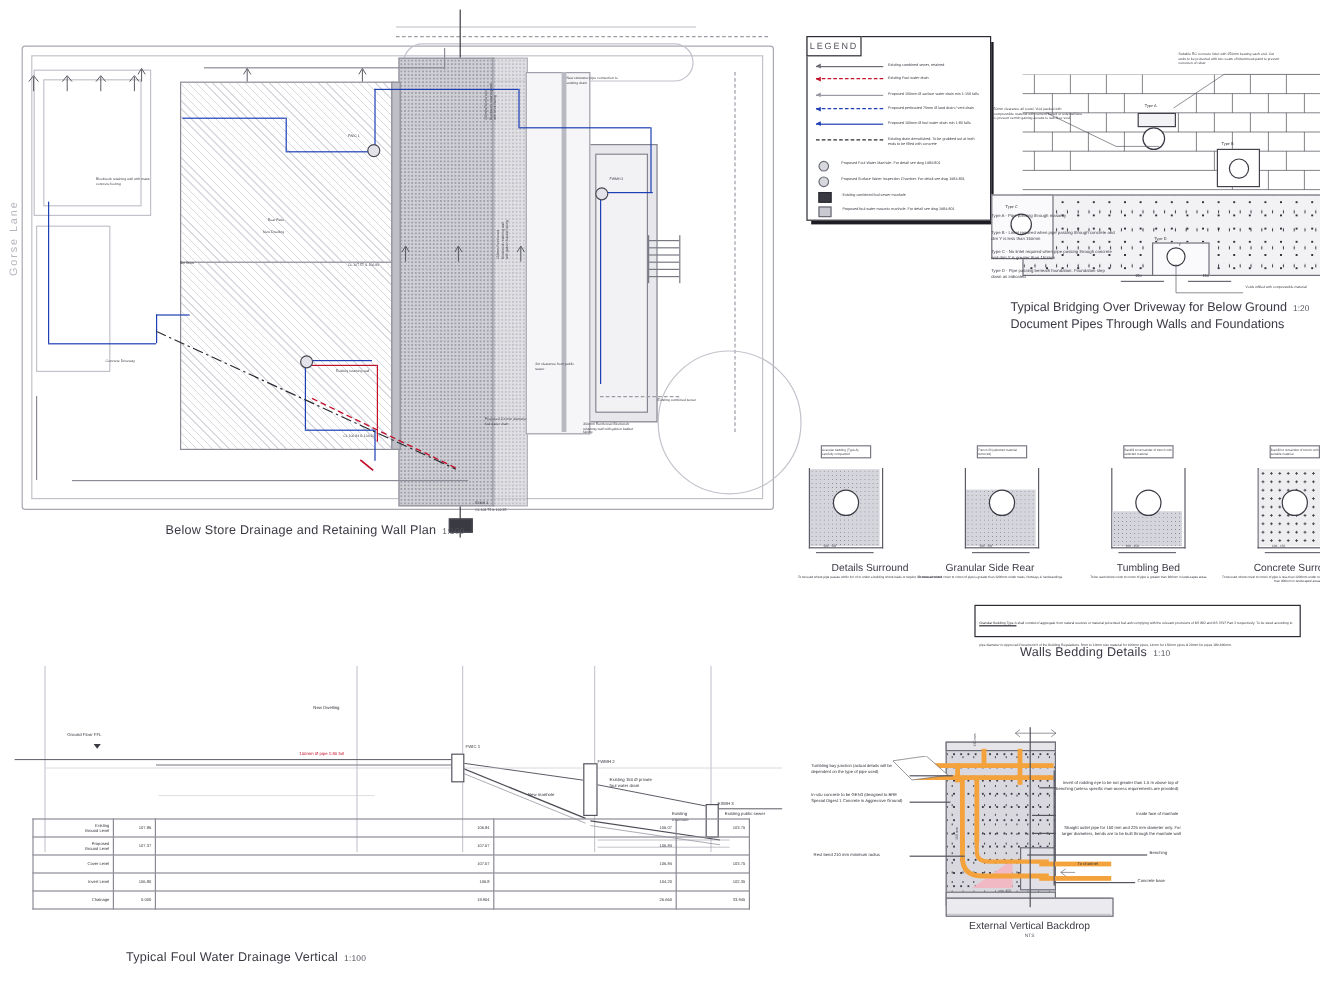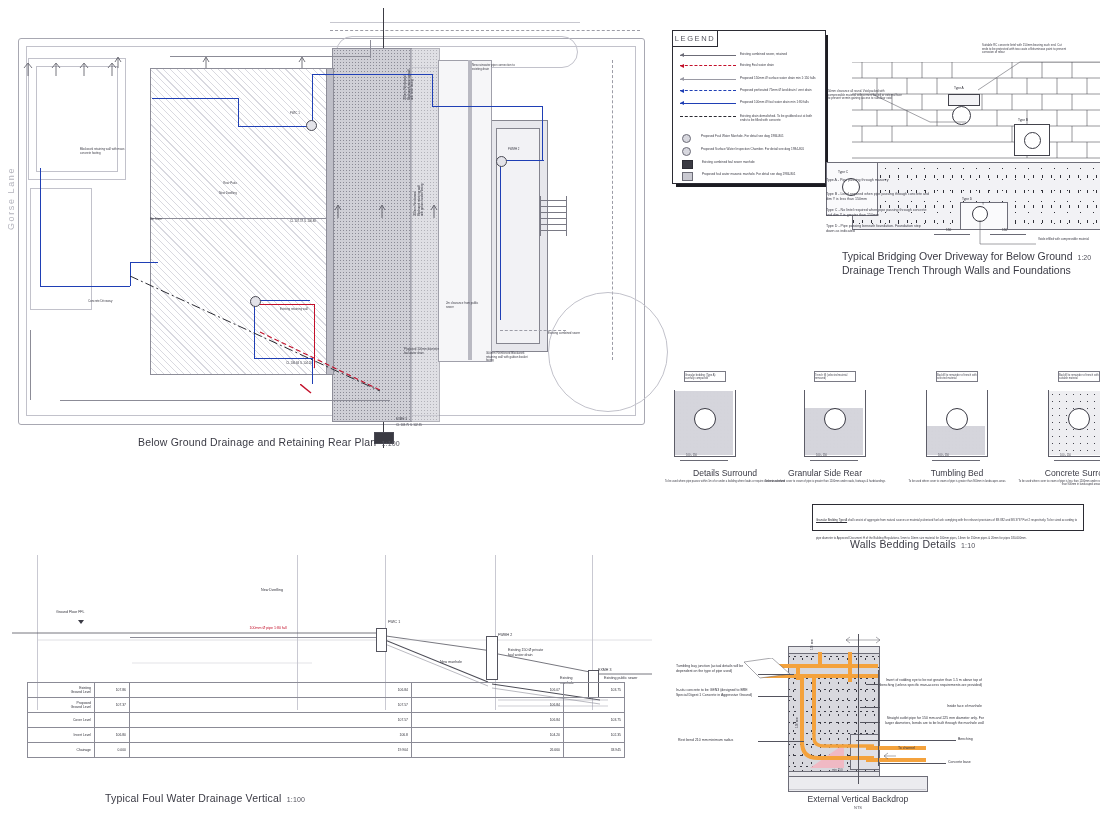--- a/index.html
+++ b/index.html
@@ -94,21 +94,21 @@
 
   
   #dtable{position:absolute;left:27px;top:682px;width:598px;}
   table{border-collapse:collapse;width:100%;}
   td{border:.6px solid #8b8b96;font-size:3.4px;color:#33333c;height:14px;padding:0 3px;}
   td.rl{width:60px;text-align:right;line-height:4.4px;}
   td.v{text-align:right;}
   .c1{width:28px;} .c2{width:275px;} .c3{width:145px;}
 
   
-  #backdrop{left:660px;top:616px;width:440px;height:205px;}
+  #backdrop{left:660px;top:588px;width:440px;height:205px;}
   .bd-conc{position:absolute;background:#d8d8de;
       background-image:radial-gradient(#3a3a44 .75px,transparent .85px),radial-gradient(#3a3a44 .55px,transparent .65px);
       background-size:9px 8px,6px 11px;background-position:0 0,3px 4px;border:.6px solid #6d6d78;}
   .bd-pipe{position:absolute;background:#f4a23c;}
   .bd-pink{position:absolute;background:#f0b9c4;}
   .bdlab{position:absolute;font-size:3.5px;line-height:4.5px;color:#33333c;}
   .leader{position:absolute;height:.5px;background:#54545e;}
   .leaderv{position:absolute;width:.5px;background:#54545e;}
 </style>
 </head>
@@ -241,21 +241,21 @@
     <div class="abs mini" style="left:508px;top:148px;">FWMH 2</div>
     <div class="abs mini" style="left:396px;top:418px;">EXMH 3</div>
     <div class="abs mini" style="left:396px;top:424px;width:40px;">CL 103.75 IL 102.35</div>
     <div class="abs mini" style="left:290px;top:220px;width:40px;">CL 107.57 IL 106.80</div>
     <div class="abs mini" style="left:286px;top:362px;width:40px;">CL 106.84 IL 104.20</div>
 
     <div class="abs" style="left:6px;top:230px;transform:rotate(-90deg);transform-origin:left top;
          font-size:9px;color:#b4b4bd;letter-spacing:1.6px;white-space:nowrap;">Gorse Lane</div>
 
     <div class="abs ttl" style="left:138px;top:436px;">
-      <span>Below Ground Drainage and Retaining Rear Plan</span><span class="sc">1:100</span>
+      <span>Below Store Drainage and Retaining Wall Plan</span><span class="sc">1:100</span>
     </div>
   </div>
 
   <div id="legend" class="abs">
     <div class="lg-shadow"></div>
     <div class="lg-body"></div>
     <div class="lg-tab">LEGEND</div>
 
     <div class="lg-row" style="left:8px;top:22px;width:138px;">
       <span class="lg-sym">
@@ -421,21 +421,21 @@
     </div>
     <div class="abs mini" style="left:208px;top:202px;width:56px;">Voids infilled with compressible material</div>
 
     <div class="abs mini2" style="left:-4px;top:142px;width:104px;">Type A - Pipe passing through masonry</div>
     <div class="abs mini2" style="left:-4px;top:156px;width:104px;">Type B - Lintel required when pipe passing through concrete and dim Y is less than 150mm</div>
     <div class="abs mini2" style="left:-4px;top:172px;width:104px;">Type C - No lintel required when pipe passing through concrete and dim Y is greater than 150mm</div>
     <div class="abs mini2" style="left:-4px;top:188px;width:104px;">Type D - Pipe passing beneath foundation. Foundation step down as indicated</div>
 
     <div class="abs ttl2" style="left:12px;top:214px;">
       <span>Typical Bridging Over Driveway for Below Ground</span><span class="sc" style="font-size:7px;color:#52525c;margin-left:5px;">1:20</span><br>
-      <span>Drainage Trench Through Walls and Foundations</span>
+      <span>Document Pipes Through Walls and Foundations</span>
     </div>
   </div>
 
   <div id="bedding" class="abs">
 
     <div class="bed" style="left:0px;top:0px;">
       <div class="bedtop">Granular bedding (Type A) carefully compacted</div>
       <div class="trench"></div>
       <div class="bfill" style="left:15px;top:23px;width:58px;height:64px;"></div>
       <div class="pipeO" style="left:34px;top:40px;width:20px;height:20px;"></div>

